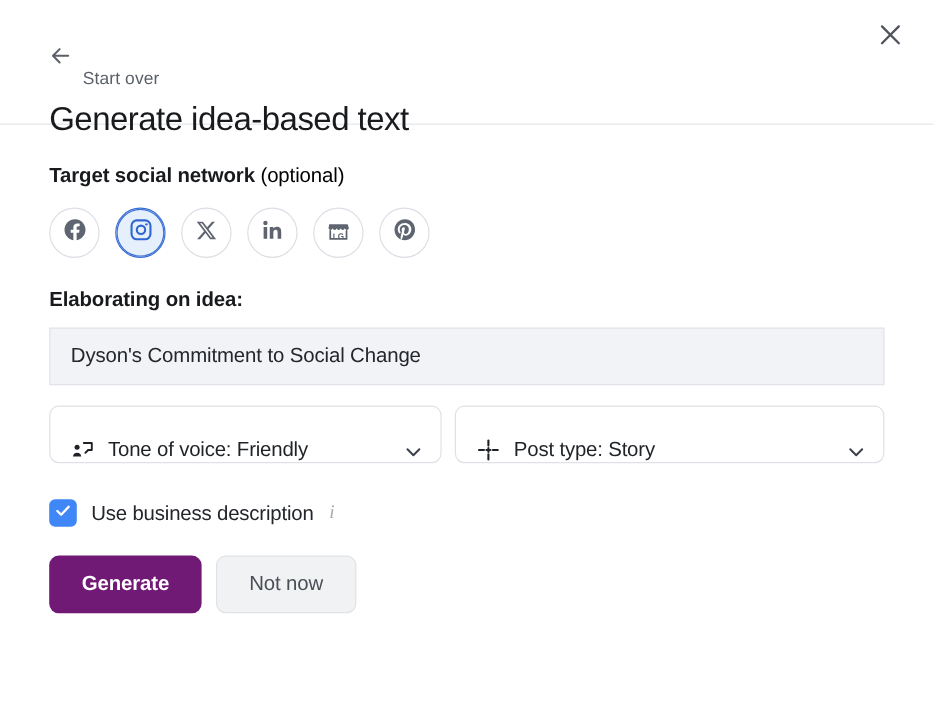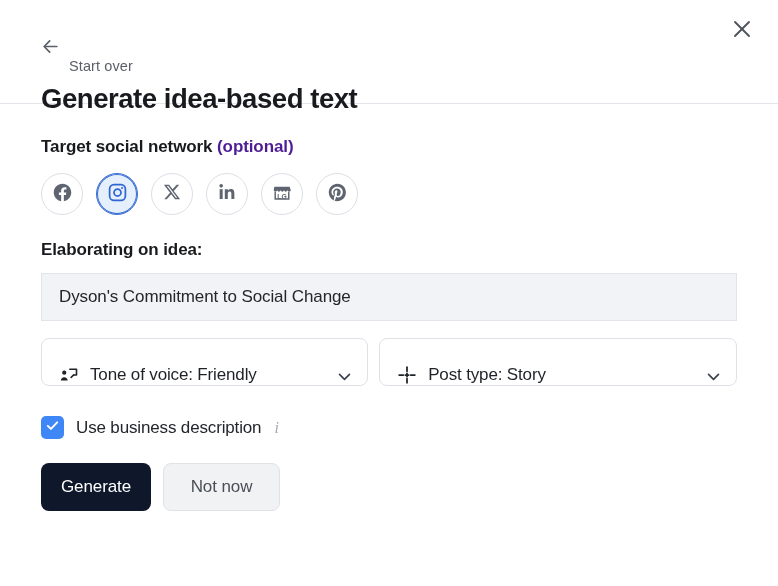--- a/index.html
+++ b/index.html
@@ -50,21 +50,21 @@
   .start-over-label {
     font-size: 14.5px;
     color: #5a5f68;
     letter-spacing: 0.1px;
     margin-top: 40px;
   }
 
   .page-title {
     margin-top: 9px;
     font-size: 27.5px;
-    font-weight: bold;
+    font-weight: normal;
     color: #181a1d;
     letter-spacing: -0.45px;
     line-height: 1.15;
   }
 
   .close-btn {
     position: absolute;
     top: 13px;
     right: 18px;
     width: 36px;
@@ -82,22 +82,22 @@
     padding: 33px 41px 0 41px;
   }
 
   .field-label {
     font-size: 17px;
     font-weight: bold;
     color: #181a1d;
     letter-spacing: -0.1px;
   }
   .field-label .optional {
-    font-weight: bold;
-    color: #4c1d95;
+    font-weight: normal;
+    color: #000000;
   }
 
   
   .social-row {
     display: flex;
     gap: 13px;
     margin-top: 16px;
   }
   .social-chip {
     width: 42px;
@@ -233,24 +233,25 @@
     align-items: center;
     justify-content: center;
     font-family: "Liberation Sans", sans-serif;
     font-size: 17px;
     cursor: pointer;
     user-select: none;
     box-sizing: border-box;
     letter-spacing: -0.1px;
   }
   .btn-primary {
-    width: 110px;
-    background: #0f172a;
+    width: 127px;
+    background: #701a75;
     color: #ffffff;
     border: none;
+    font-weight: bold;
   }
   .btn-secondary {
     width: 117px;
     background: #f1f2f4;
     color: #4a4f57;
     border: 1px solid #e0e2e6;
   }
 </style>
 </head>
 <body>

